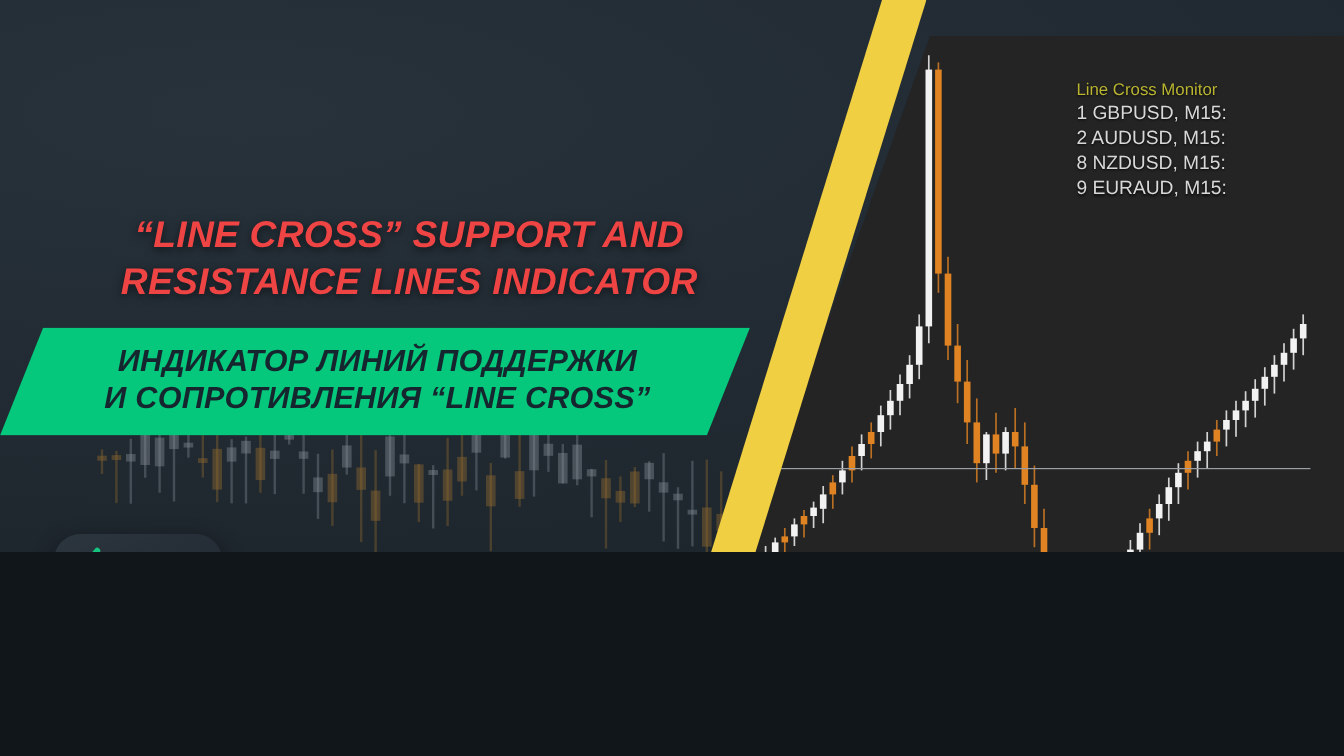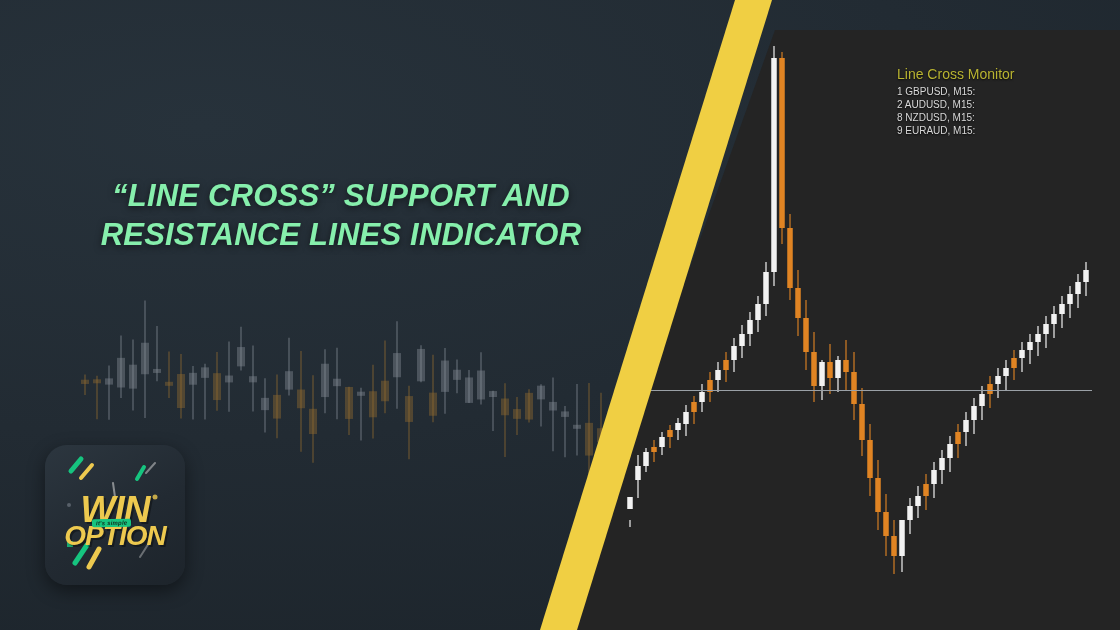--- a/index.html
+++ b/index.html
@@ -1,17 +1,17 @@
 <!DOCTYPE html>
 <html><head>
 <meta charset="utf-8">
 <style>
   html,body{margin:0;padding:0;background:#11161b;}
   .stage{
-    position:relative;width:1120px;height:630px;overflow:hidden;
+    position:relative;width:1120px;height:460px;overflow:hidden;
     background:#222b33;
     font-family:"Liberation Sans", sans-serif;
   }
 
   
   .bg-navy{position:absolute;inset:0;background:#222b33;}
   .bg-navy-grad{
     position:absolute;inset:0;
     background:radial-gradient(120% 90% at 18% 20%, #27323b 0%, #222b33 55%, #1d252c 100%);
   }
@@ -43,21 +43,21 @@
     color:#16262f;font-weight:bold;font-style:italic;
     font-size:25.5px;line-height:1.22;letter-spacing:.2px;
     text-align:center;text-transform:uppercase;
     transform:translate(2px,-1px);
     white-space:pre-line;
   }
 
   
   .headline{
     position:absolute;left:56px;top:176px;width:570px;
-    color:#86efac;font-weight:bold;font-style:italic;
+    color:#ef4444;font-weight:bold;font-style:italic;
     font-size:31px;line-height:1.27;letter-spacing:.2px;
     text-align:center;text-transform:uppercase;
     text-shadow:0 2px 7px rgba(0,0,0,.55);
     white-space:pre-line;
   }
 
   
   .logo{
     position:absolute;left:45px;top:445px;width:140px;height:140px;
     border-radius:22px;
@@ -82,21 +82,21 @@
     transform:rotate(-1deg);
   }
 
   
   .monitor{position:absolute;left:897px;top:66px;}
   .monitor-title{
     color:#b9b431;font-size:14px;margin-bottom:3px;
     text-shadow:0 1px 2px rgba(0,0,0,.8);
   }
   .monitor-row{
-    color:#d8d8d8;font-size:10px;line-height:1.31;
+    color:#d8d8d8;font-size:16px;line-height:1.31;
     text-shadow:0 1px 2px rgba(0,0,0,.8);
   }
 
   
   .sr-line{
     position:absolute;left:648px;top:390px;width:444px;height:1px;
     background:#9aa0a6;
   }
 </style>
 </head>
@@ -335,20 +335,24 @@
     <div class="monitor-row">2 AUDUSD, M15:</div>
     <div class="monitor-row">8 NZDUSD, M15:</div>
     <div class="monitor-row">9 EURAUD, M15:</div>
   </div>
 
   <div class="stripe"></div>
 
   <div class="headline">“LINE CROSS” SUPPORT AND
 RESISTANCE LINES INDICATOR</div>
 
+  <div class="banner">
+    <div class="banner-text">ИНДИКАТОР ЛИНИЙ ПОДДЕРЖКИ
+И СОПРОТИВЛЕНИЯ “LINE CROSS”</div>
+  </div>
 
   <div class="logo">
     <svg width="140" height="140">
       <g stroke-linecap="round">
         <line x1="26" y1="26" x2="36" y2="14" stroke="#16c47f" stroke-width="5"></line>
         <line x1="36" y1="33" x2="47" y2="20" stroke="#edc94f" stroke-width="4"></line>
         <line x1="92" y1="34" x2="99" y2="22" stroke="#16c47f" stroke-width="4"></line>
         <line x1="101" y1="28" x2="110" y2="18" stroke="#d9d9d9" stroke-width="2" opacity=".5"></line>
         <line x1="30" y1="118" x2="42" y2="100" stroke="#16c47f" stroke-width="5"></line>
         <line x1="44" y1="122" x2="54" y2="104" stroke="#edc94f" stroke-width="5"></line>

